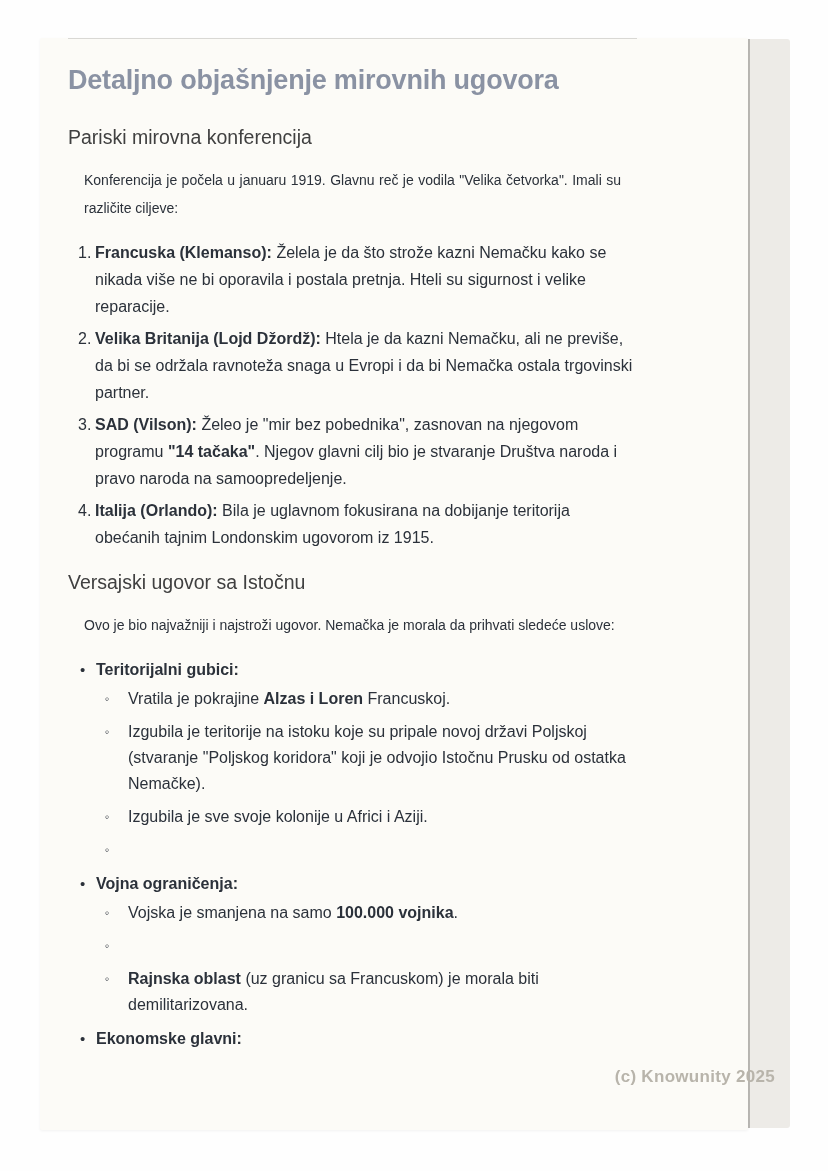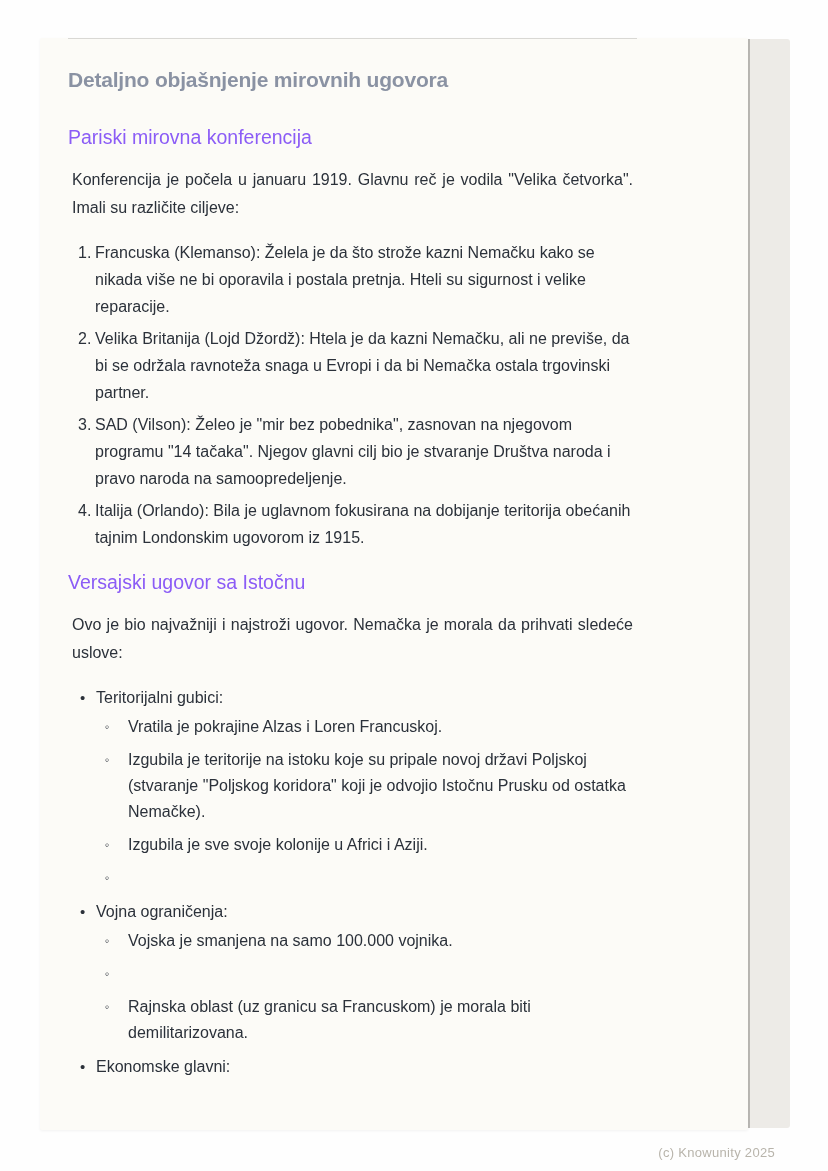--- a/index.html
+++ b/index.html
@@ -15,42 +15,42 @@
     background:#edebe7;border-left:2px solid #b9b7b3;border-radius:0 3px 3px 0;
   }
   
   .doc-page{
     position:absolute;left:40px;top:38px;width:708px;height:1092px;
     background:#fcfbf7;border-radius:2px;overflow:hidden;
     box-shadow:0 1px 3px rgba(0,0,0,0.05);
   }
   .top-divider{position:absolute;top:0;left:28px;width:569px;height:1px;background:#d9d8d4}
   .doc-content{position:absolute;left:28px;top:0;width:569px;padding-top:27px}
-  .doc-title{margin:0;font-size:21px;line-height:30px;font-weight:700;color:#8a92a3;letter-spacing:-0.2px}
+  .doc-title{margin:0;font-size:27px;line-height:30px;font-weight:700;color:#8a92a3;letter-spacing:-0.2px}
   .section{padding-top:28px}
   .section + .section{padding-top:12px}
-  .sec-heading{margin:0;font-size:19.5px;line-height:28px;font-weight:500;color:#8b5cf6}
-  .para{margin:15px 4px 0;font-size:16px;line-height:28px;color:#2b313a;text-align:justify}
+  .sec-heading{margin:0;font-size:19.5px;line-height:28px;font-weight:500;color:#404040}
+  .para{margin:15px 16px 0;font-size:14px;line-height:28px;color:#2b313a;text-align:justify}
   .olist,.ulist{margin-top:17px}
   .li,.oli{display:flex;font-size:16px;color:#2b313a}
   .oli{margin-bottom:5px}
   .oli .num{flex:none;width:27px;box-sizing:border-box;padding-left:10px;line-height:27px}
   .txt{flex:1;min-width:0}
   .oli .txt{line-height:27px}
   .group{margin-bottom:3px}
   .l1{margin-bottom:3px}
   .l1 .m1{flex:none;width:28px;box-sizing:border-box;padding-left:12px;line-height:27px;font-size:15px}
   .l1 .txt{line-height:27px}
   .l2{margin-bottom:7px}
   .l2 .m2{flex:none;width:60px;box-sizing:border-box;padding-left:37px;line-height:26px;font-size:12.5px}
   .l2 .txt{line-height:26px}
-  strong{font-weight:400}
+  strong{font-weight:700}
   .watermark{
-    position:absolute;top:1145px;right:53px;z-index:3;
-    font-size:13px;letter-spacing:0.3px;color:#b8b4ab;
+    position:absolute;top:1067px;right:53px;z-index:3;
+    font-size:17px;letter-spacing:0.3px;color:#b8b4ab;font-weight:bold;
   }
 </style>
 </head>
 <body>
 
 <div class="page-edge"></div>
 
 <div class="doc-page">
   <div class="top-divider"></div>
   <div class="doc-content">

